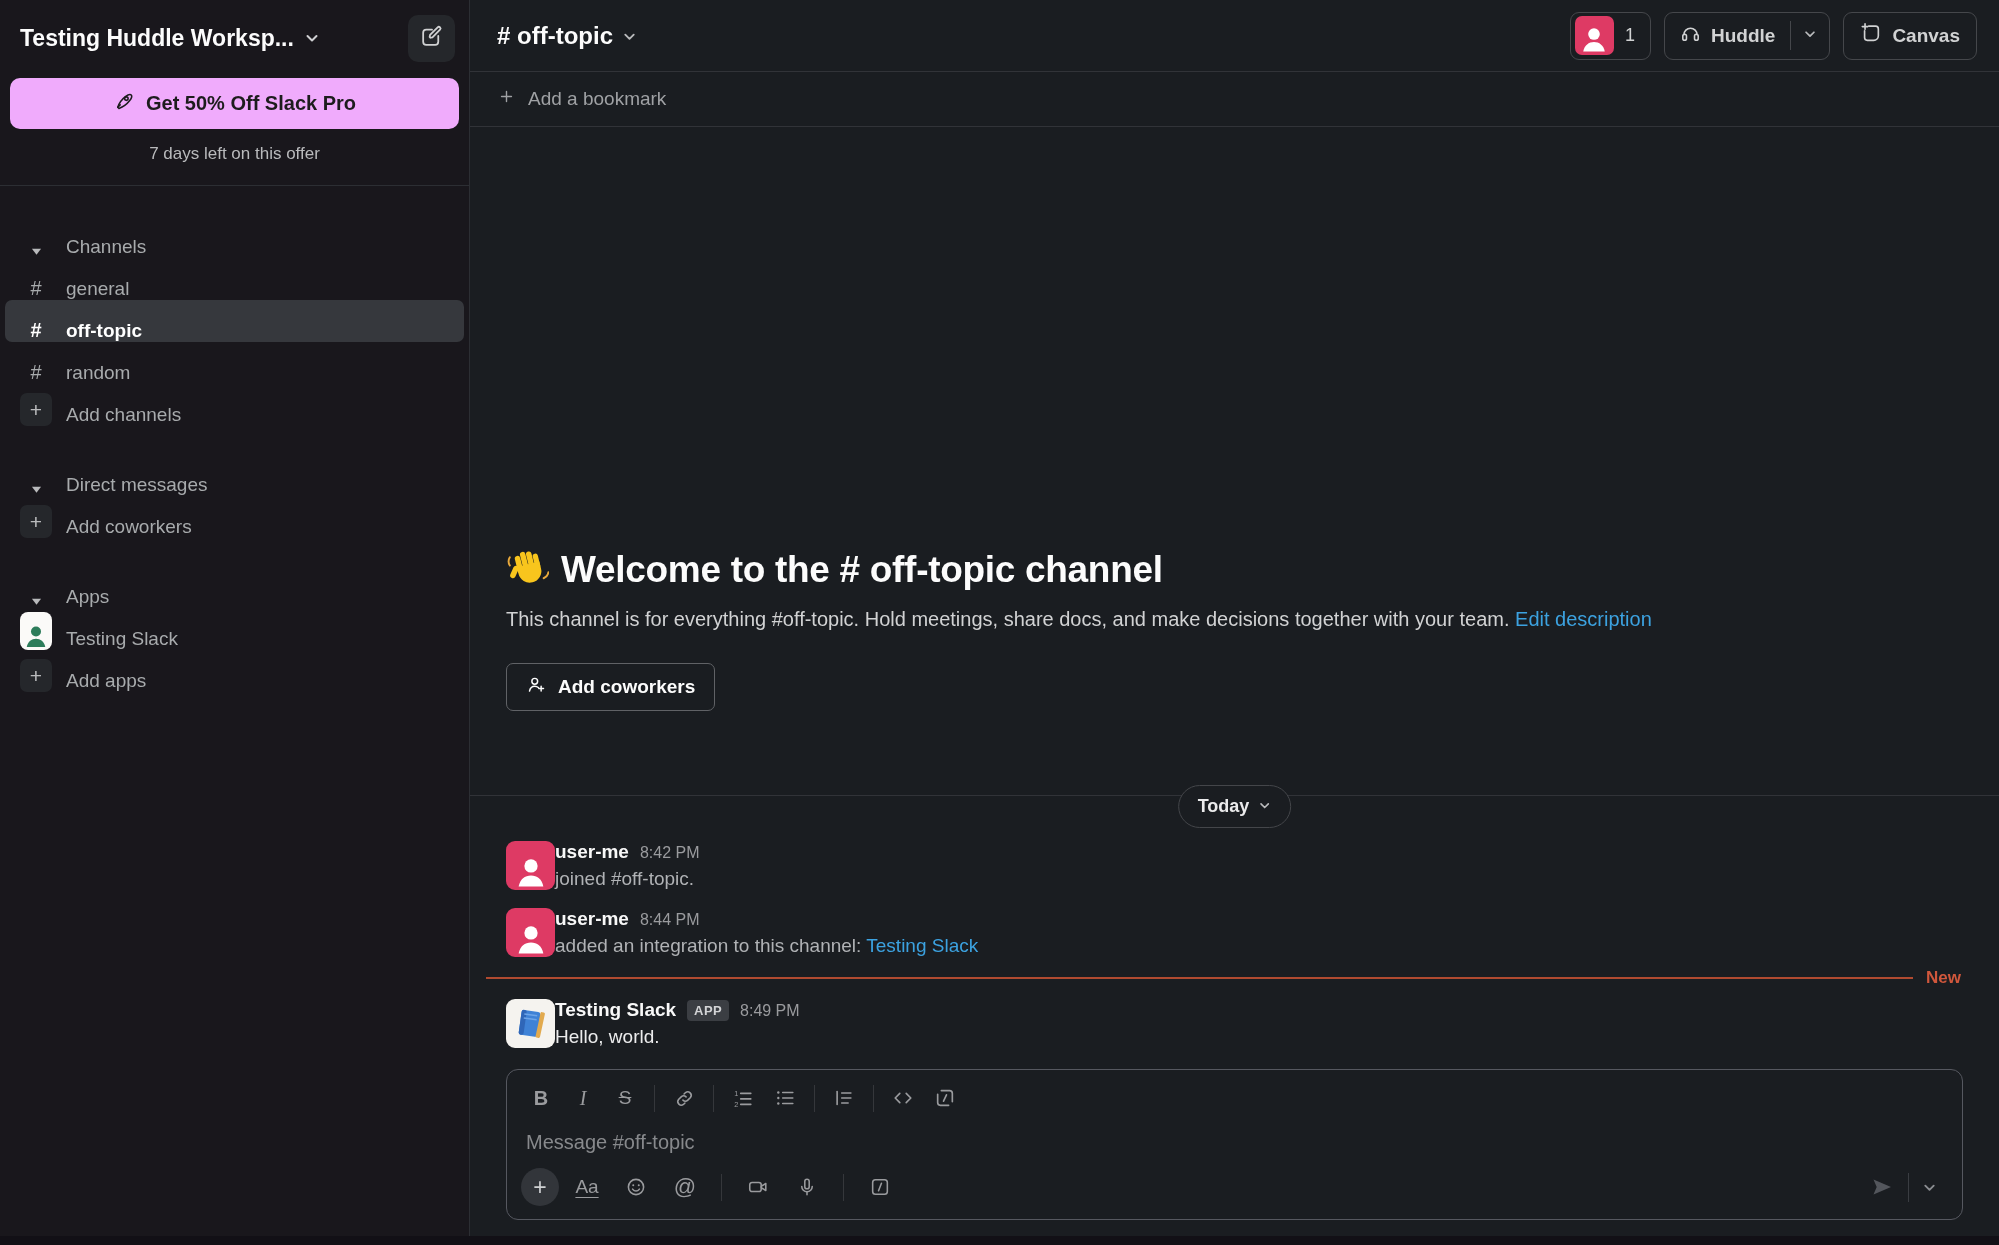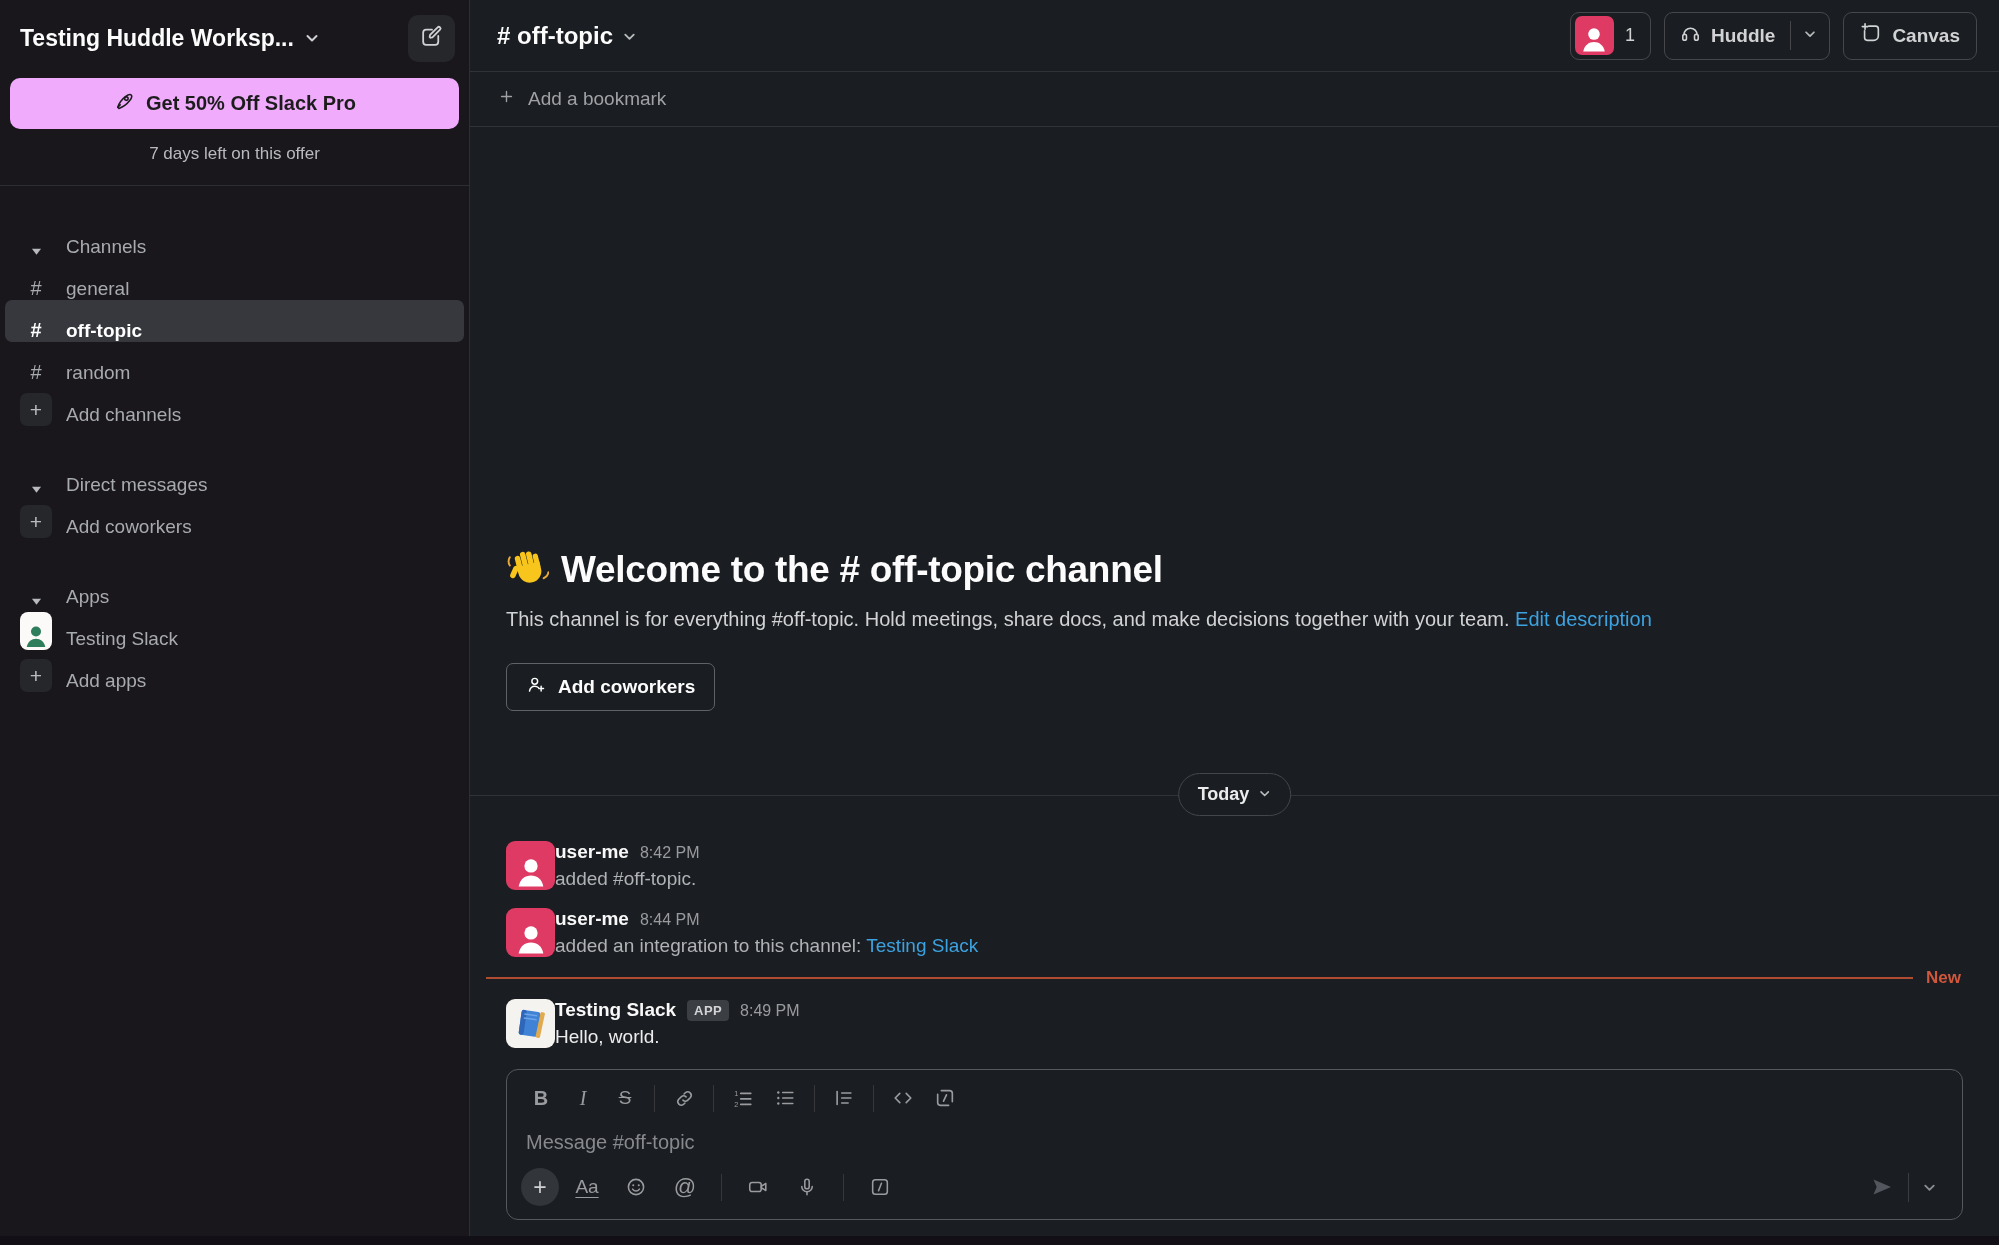--- a/index.html
+++ b/index.html
@@ -111,21 +111,21 @@
   .add-coworkers-btn {
     margin-top: 32px; height: 48px; display: inline-flex; align-items: center; gap: 11px;
     border: 1px solid #606266; border-radius: 7px; background: transparent;
     padding: 0 19px; font-size: 19px; font-weight: bold; color: #fcfcfc;
     font-family: "Liberation Sans", sans-serif; cursor: pointer;
   }
 
   .today-wrap { position: relative; margin-top: 62px; height: 43px; }
   .today-line { position: absolute; top: 50%; left: 0; right: 0; border-top: 1px solid #313338; }
   .today-pill {
-    position: absolute; left: 50%; transform: translateX(-50%); top: 0;
+    position: absolute; left: 50%; transform: translateX(-50%); top: 12px;
     height: 43px; border: 1px solid #44464a; border-radius: 22px; background: #1a1d21;
     display: flex; align-items: center; gap: 9px; padding: 0 19px;
     font-size: 18px; font-weight: bold; color: #ebebec; cursor: pointer;
   }
   .today-pill svg { color: #b9babc; margin-top: 2px; }
 
   .messages { padding-top: 16px; }
   .msg { display: flex; padding: 9px 36px; }
   .msg-avatar {
     width: 49px; height: 49px; border-radius: 9px; flex-shrink: 0;
@@ -418,21 +418,21 @@
             <svg width="38" height="38" viewBox="0 0 24 24" fill="#ffffff">
                 <circle cx="12" cy="8.8" r="4.2"></circle>
                 <path d="M4.2 21.8c.8-4.5 4-6.9 7.8-6.9s7 2.4 7.8 6.9z"></path>
               </svg>
           </div>
           <div>
             <div class="msg-head">
               <span class="msg-author">user-me</span>
               <span class="msg-time">8:42 PM</span>
             </div>
-            <div class="msg-body muted">added #off-topic.</div>
+            <div class="msg-body muted">joined #off-topic.</div>
           </div>
         </div>
 
         <div class="msg">
           <div class="msg-avatar avatar-pink">
             <svg width="38" height="38" viewBox="0 0 24 24" fill="#ffffff">
                 <circle cx="12" cy="8.8" r="4.2"></circle>
                 <path d="M4.2 21.8c.8-4.5 4-6.9 7.8-6.9s7 2.4 7.8 6.9z"></path>
               </svg>
           </div>

